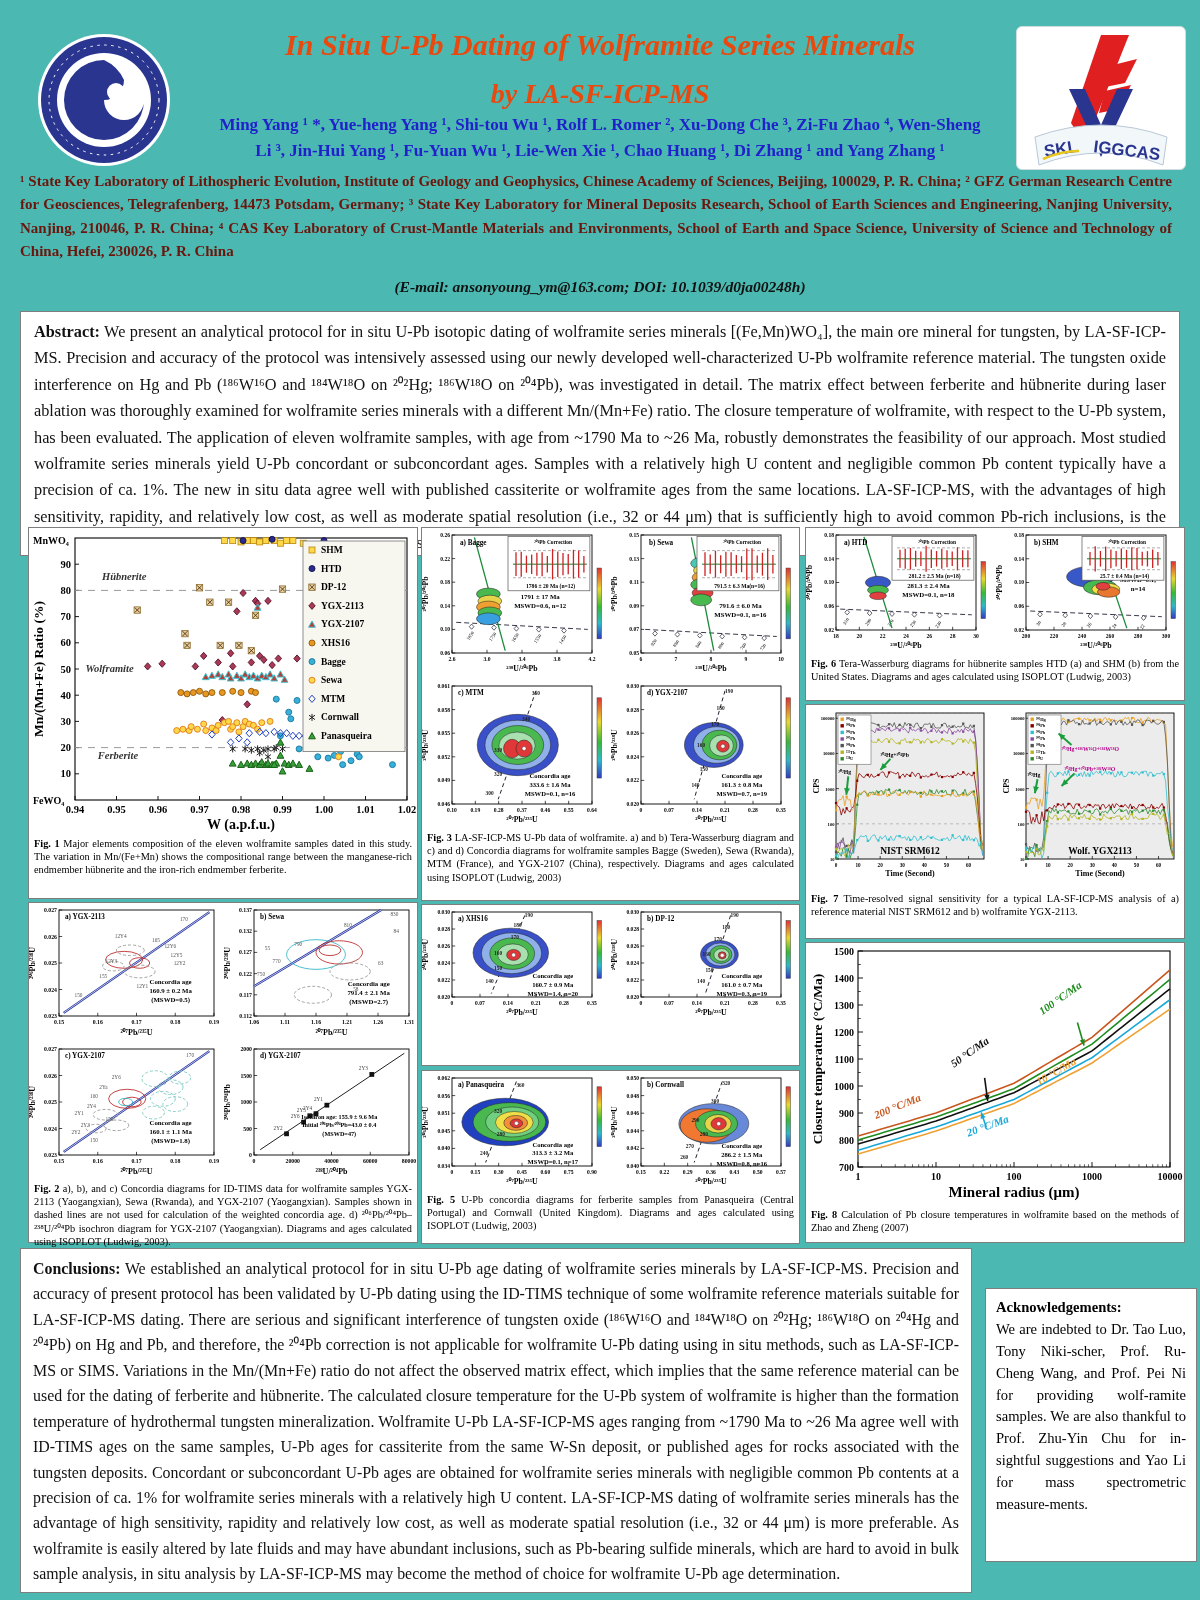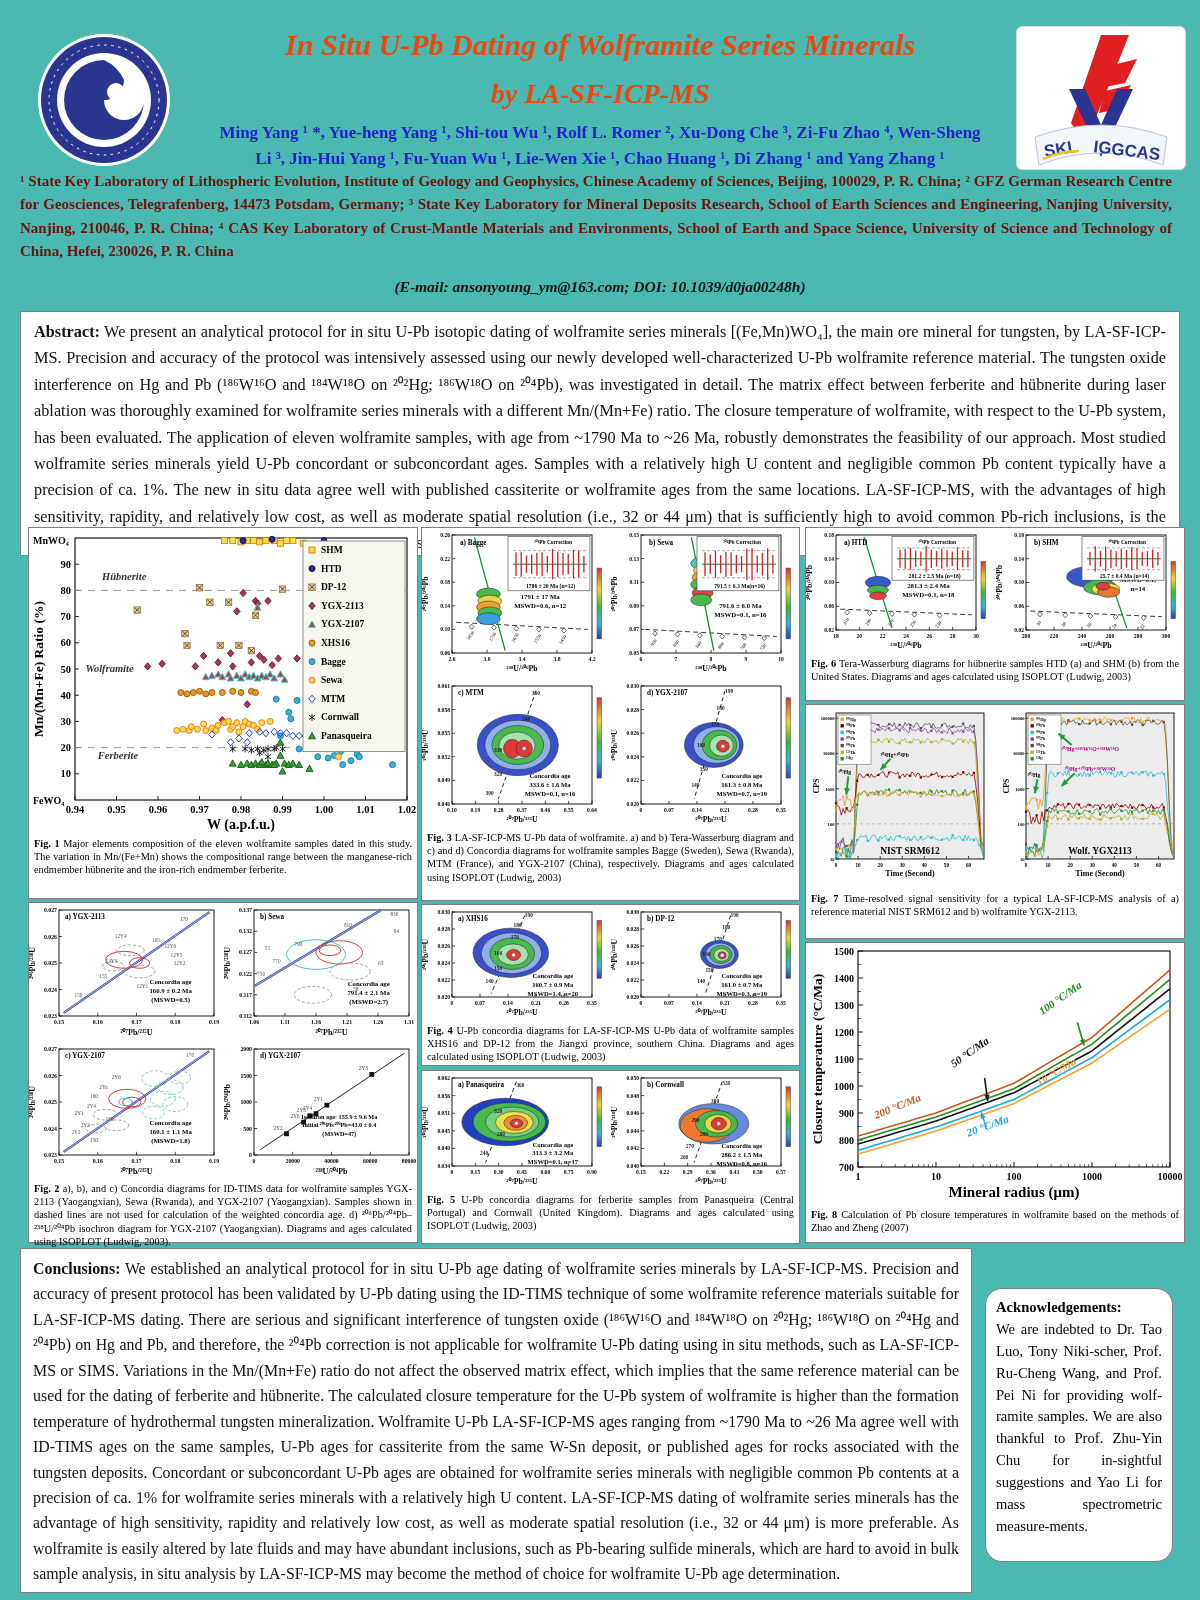--- a/index.html
+++ b/index.html
@@ -1,26 +1,26 @@
 <!DOCTYPE html>
 <html><head>
 <meta charset="utf-8">
 <style>
   html,body{margin:0;padding:0;}
   body{width:1200px;height:1600px;background:#4bb9b1;font-family:"Liberation Serif",serif;position:relative;overflow:hidden;}
   .abs{position:absolute;box-sizing:border-box;}
   .wbox{background:#fff;border:1px solid #7e7e7e;}
   .title1{left:190px;top:28px;width:820px;text-align:center;font-size:30px;font-weight:bold;font-style:italic;color:#e8490f;}
   .title2{left:190px;top:78px;width:820px;text-align:center;font-size:28px;font-weight:bold;font-style:italic;color:#e8490f;}
-  .authors{left:175px;top:120px;width:850px;text-align:center;font-size:17px;font-weight:bold;color:#2121cc;line-height:1.55;}
+  .authors{left:175px;top:112px;width:850px;text-align:center;font-size:17px;font-weight:bold;color:#2121cc;line-height:1.55;}
   .affil{left:20px;top:170px;width:1152px;font-size:15px;font-weight:bold;color:#6b150c;line-height:1.56;text-align:justify;}
   .contact{left:24px;top:246px;width:1152px;text-align:center;font-size:15.5px;font-weight:bold;font-style:italic;color:#111;margin-top:32px;}
   .abstract{left:20px;top:275px;width:1160px;height:245px;padding:7px 13px;font-size:16.3px;line-height:1.62;text-align:justify;color:#111;overflow:hidden;margin-top:36px;}
   .conclusions{left:20px;top:1248px;width:952px;height:345px;padding:7px 12px;font-size:15.9px;line-height:1.6;text-align:justify;color:#111;overflow:hidden;}
-  .ack{left:985px;top:1288px;width:188px;height:274px;padding:8px 10px;font-size:14.6px;line-height:1.5;text-align:justify;overflow:hidden;border-radius:17px;}
+  .ack{left:985px;top:1288px;width:212px;height:274px;padding:8px 10px;font-size:14.6px;line-height:1.5;text-align:justify;overflow:hidden;}
   .ack b{display:block;}
   figure{margin:0;padding:0;}
   .figbox{display:flex;flex-direction:column;}
   .chart{flex:0 0 auto;}
   .panelwrap{display:flex;flex-wrap:wrap;justify-content:space-between;}
   .panel{position:relative;}
   figcaption{font-size:10.3px;line-height:1.28;text-align:justify;padding:1px 5px 2px 5px;color:#000;}
   
   #f1{left:28px;top:527px;width:390px;height:372px;}
   #f1 .chart{height:308px;}
@@ -910,21 +910,20 @@
               <stop offset="0%" stop-color="#e03030"></stop>
               <stop offset="30%" stop-color="#e8d830"></stop>
               <stop offset="55%" stop-color="#38b838"></stop>
               <stop offset="78%" stop-color="#30b8c8"></stop>
               <stop offset="100%" stop-color="#3038c0"></stop>
             </linearGradient>
           </defs>
           <rect x="175" y="15.5" width="4.5" height="57.800000000000004" fill="url(#fig4bcb)" stroke="#444" stroke-width="0.5"></rect>
         </svg></div>
   </div>
-  <figcaption><b>Fig. 4</b> <span>U-Pb concordia diagrams for LA-SF-ICP-MS U-Pb data of wolframite samples XHS16 and DP-12 from the Jiangxi province, southern China. Diagrams and ages calculated using ISOPLOT (Ludwig, 2003)</span></figcaption>
 </figure>
 
 <figure id="f5" class="abs wbox figbox">
   <div class="panelwrap">
     <div class="panel"><svg width="188" height="121" viewBox="0 0 188 121">
           <rect x="30" y="7" width="140" height="88" fill="none" stroke="#000" stroke-width="0.9"></rect>
           <line x1="30" y1="95" x2="30" y2="91.8" stroke="#000" stroke-width="0.7"></line>
           <text x="30" y="103.1" font-size="5.6" fill="#000" text-anchor="middle" font-family="&quot;Liberation Serif&quot;,serif" font-weight="bold" font-style="normal">0</text>
           <line x1="53.33333333333333" y1="95" x2="53.33333333333333" y2="91.8" stroke="#000" stroke-width="0.7"></line>
           <text x="53.33333333333333" y="103.1" font-size="5.6" fill="#000" text-anchor="middle" font-family="&quot;Liberation Serif&quot;,serif" font-weight="bold" font-style="normal">0.15</text>

